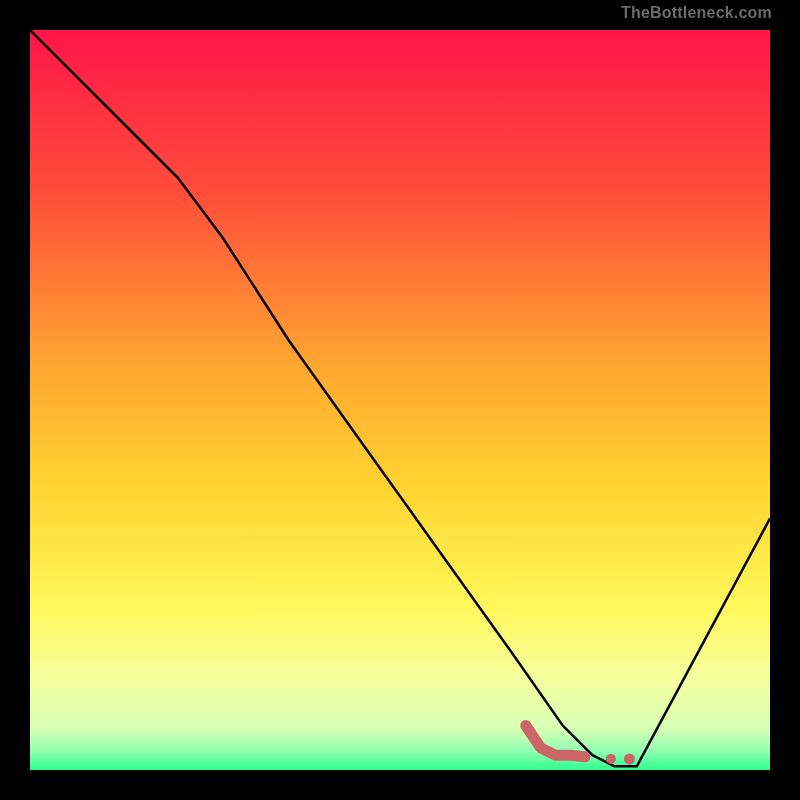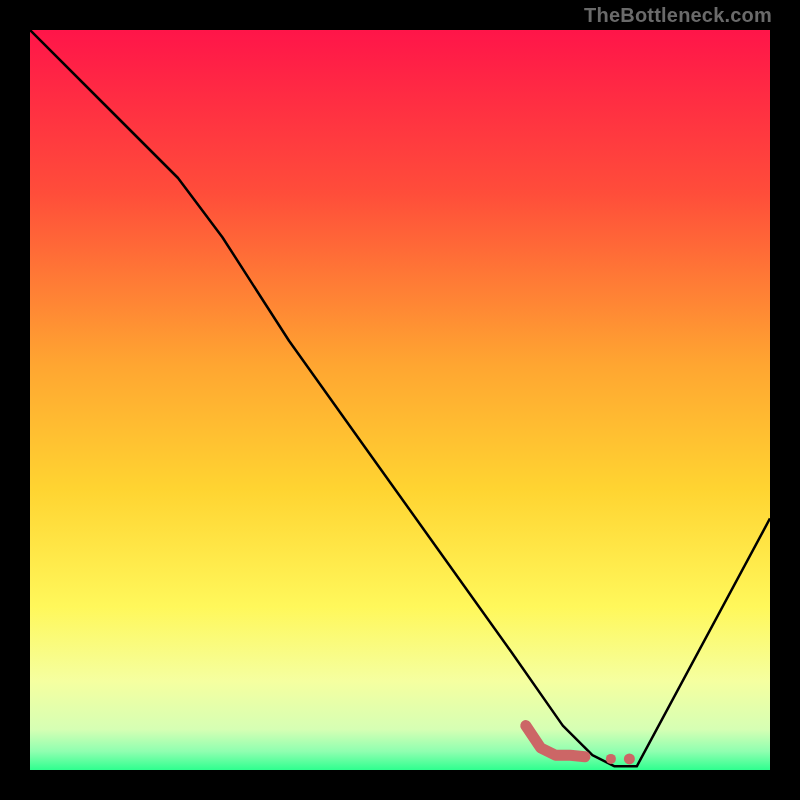--- a/index.html
+++ b/index.html
@@ -3,21 +3,21 @@
 <meta charset="utf-8">
 <style>
   * { margin: 0; padding: 0; box-sizing: border-box; }
   html, body { width: 800px; height: 800px; background: #000; overflow: hidden; }
   .wrap { position: relative; width: 800px; height: 800px; background: #000; }
   .attrib {
     position: absolute;
     top: 4px;
     right: 28px;
     font-family: Arial, Helvetica, sans-serif;
-    font-size: 20px;
+    font-size: 16px;
     font-weight: 600;
     color: #6a6a6a;
     letter-spacing: 0.2px;
     margin-left: 24px;
   }
   .plot {
     position: absolute;
     left: 30px;
     top: 30px;
     width: 740px;

